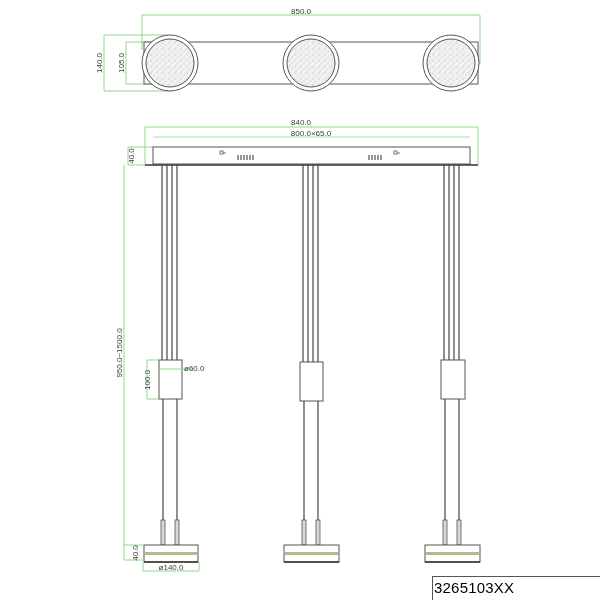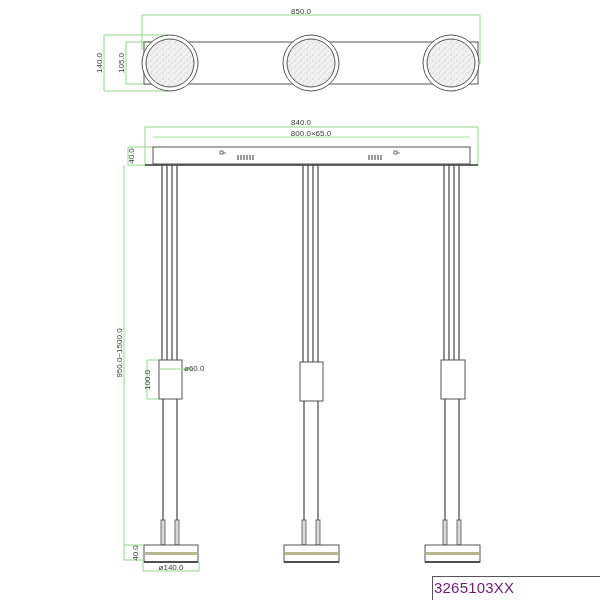--- a/index.html
+++ b/index.html
@@ -1,20 +1,20 @@
 <!DOCTYPE html>
 <html><head>
 <meta charset="utf-8">
 <style>
   html, body { margin: 0; padding: 0; background: #ffffff; }
   body { width: 600px; height: 600px; position: relative; overflow: hidden; font-family: "Liberation Sans", sans-serif; }
   svg { position: absolute; left: 0; top: 0; }
   .dim { font-family: "Liberation Sans", sans-serif; font-size: 8px; fill: #3a3a3a; }
   .part-box { position: absolute; left: 432px; top: 576px; width: 168px; height: 24px; border-left: 1px solid #555; border-top: 1px solid #555; box-sizing: border-box; }
-  .part-num { position: absolute; left: 434px; top: 579px; font-family: "Liberation Sans", sans-serif; font-size: 15px; color: #701a75; letter-spacing: 0.2px; }
+  .part-num { position: absolute; left: 434px; top: 579px; font-family: "Liberation Sans", sans-serif; font-size: 15px; color: #000000; letter-spacing: 0.2px; }
 </style>
 </head>
 <body>
 
 <svg width="600" height="600" viewBox="0 0 600 600">
 
   <g>
 
     <g stroke="#8ed88e" stroke-width="1" fill="none">
       <line x1="142" y1="15" x2="480" y2="15"></line>

